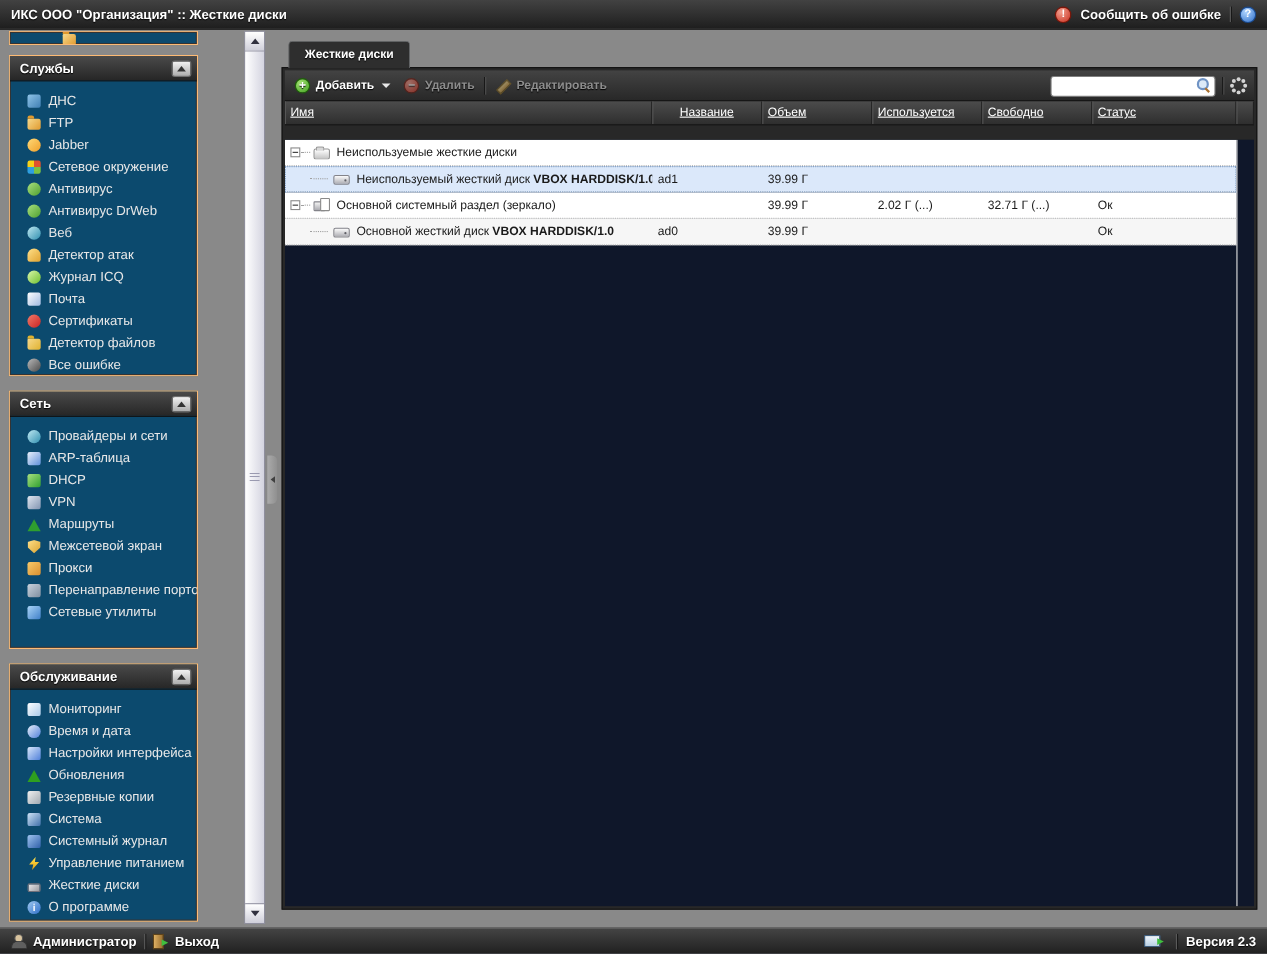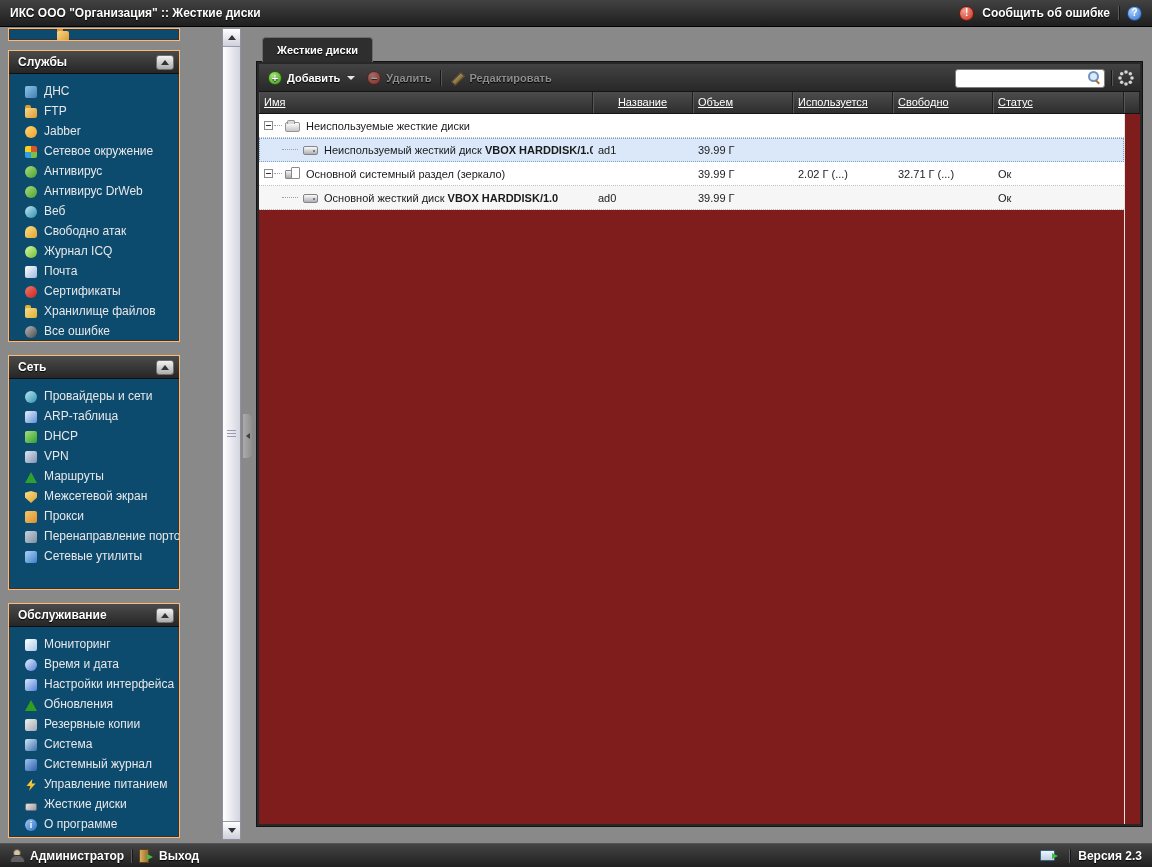--- a/index.html
+++ b/index.html
@@ -147,21 +147,21 @@
     background:#a9702f; transform:rotate(45deg); }
   .spinner { width:16px; height:16px; flex:none; }
 
   
   .grid { flex:1; display:flex; flex-direction:column; overflow:hidden; }
   .grid-header { height:22px; flex:none; display:flex;
     background:linear-gradient(#4c4c4c,#2e2e2e); border-bottom:1px solid #141414; }
   .hcell { flex:none; color:#fff; font-size:11px; line-height:21px; padding:0 5px;
     border-right:1px solid #202020; box-shadow:1px 0 0 #565656 inset; white-space:nowrap; overflow:hidden;text-decoration:underline; }
   .hcell.filler { flex:1; }
-  .grid-body { flex:1; background:#7f1d1d; position:relative; overflow:hidden; }
+  .grid-body { flex:1; background:#0f172a; position:relative; overflow:hidden;margin-top:13px; }
   .grid-body::after { content:''; position:absolute; left:865px; top:0; bottom:0; width:1px; background:#e4e4e4; }
   .grid-row { width:865px; height:24px; display:flex; align-items:center;
     border-bottom:1px dotted #bdbdbd; font-size:11px; color:#1a1a1a; background:#fff; }
   .grid-row.alt { background:#f6f6f6; }
   .grid-row.sel { background:#dbe8fa; outline:1px dotted #7f9fc6; outline-offset:-1px; }
   .cell { flex:none; padding:0 5px; white-space:nowrap; overflow:hidden; }
   .name-cell { display:flex; align-items:center; padding-left:5px; }
   .exp { width:9px; height:9px; flex:none; border:1px solid #8a8a8a; background:#fff; position:relative; }
   .exp::after { content:''; position:absolute; left:1px; right:1px; top:3px; height:1px; background:#333; }
   .tdots { width:8px; height:1px; border-top:1px dotted #9f9f9f; flex:none; margin:0 1px; }
@@ -247,37 +247,37 @@
       <div class="side-item">
         <span class="icn ic-ci" style="--c1: #a8e07f; --c2: #4f9f2f;"></span>
         <span>Антивирус DrWeb</span>
       </div>
       <div class="side-item">
         <span class="icn ic-ci" style="--c1: #bfe8f2; --c2: #2f8faf;"></span>
         <span>Веб</span>
       </div>
       <div class="side-item">
         <span class="icn ic-bell" style="--c1: #ffe08a; --c2: #e0a22f;"></span>
-        <span>Свободно атак</span>
+        <span>Детектор атак</span>
       </div>
       <div class="side-item">
         <span class="icn ic-ci" style="--c1: #d9f7a9; --c2: #6fbf2f;"></span>
         <span>Журнал ICQ</span>
       </div>
       <div class="side-item">
         <span class="icn ic-sq" style="--c1: #ffffff; --c2: #9fb9e0;"></span>
         <span>Почта</span>
       </div>
       <div class="side-item">
         <span class="icn ic-ci" style="--c1: #f07a6a; --c2: #c92222;"></span>
         <span>Сертификаты</span>
       </div>
       <div class="side-item">
         <span class="icn ic-fold" style="--c1: #f7d98b; --c2: #e0b22f;"></span>
-        <span>Хранилище файлов</span>
+        <span>Детектор файлов</span>
       </div>
       <div class="side-item">
         <span class="icn ic-ci" style="--c1: #b9b9b9; --c2: #4a4a4a;"></span>
         <span>Все ошибке</span>
       </div>
     </div>
 </div>
 
 <div class="panel" style="top:355px; height:235px;">
   <div class="panel-header">

